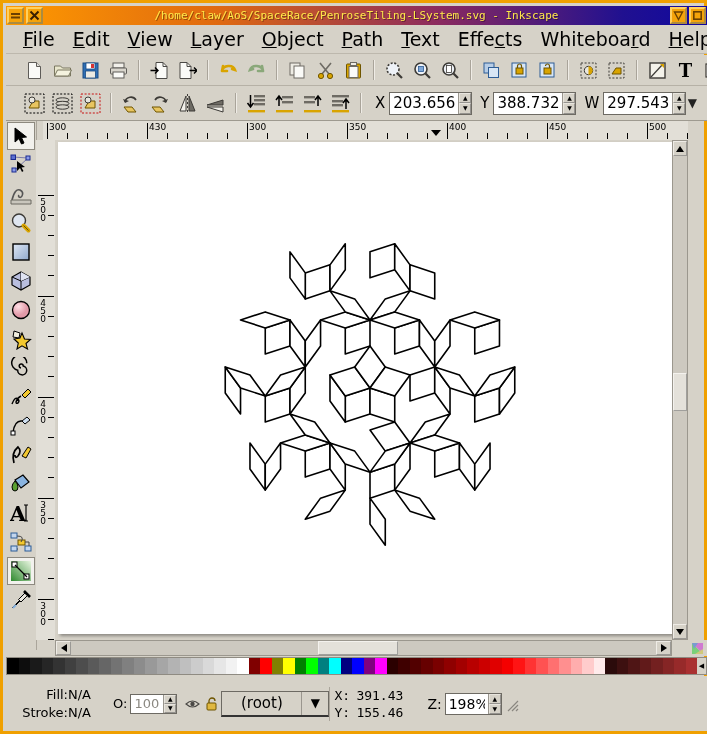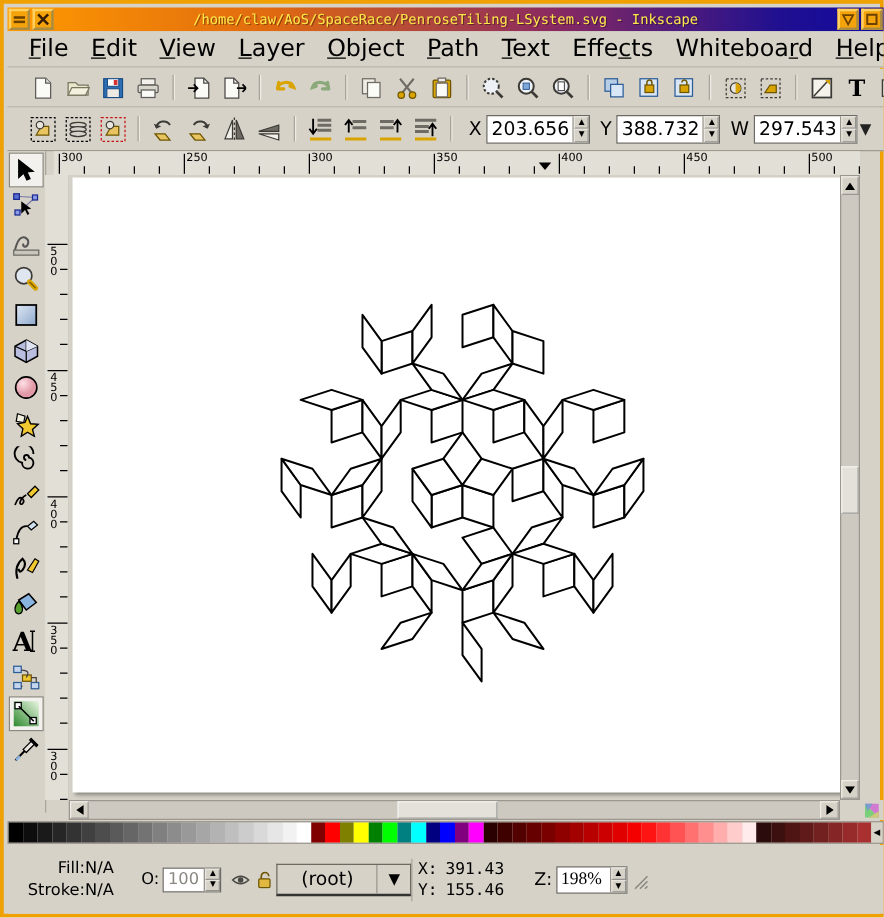--- a/index.html
+++ b/index.html
@@ -118,21 +118,21 @@
   #layer-arrow{width:26px;height:100%;border-left:1px solid #9a968e;
     display:flex;align-items:center;justify-content:center;font-size:12px;}
   #statusmsg{flex:1 1 auto;font-size:16px;color:#000;padding-left:8px;
     white-space:nowrap;overflow:hidden;}
   #mousecoords{width:94px;font-size:13px;font-family:"DejaVu Sans Mono","Liberation Mono",monospace;
     border-left:1px solid #aaa59b;padding-left:4px;box-sizing:border-box;}
   .mcrow{height:17px;display:flex;align-items:center;}
   .mckey{width:22px;}
   #zoombox{display:flex;align-items:center;font-size:14px;margin:0 2px 0 4px;}
   #zoombox .spin{height:22px;}
-  #zoombox .spin input{width:36px;font-size:14px;font-family:Liberation Serif, serif;}
+  #zoombox .spin input{width:36px;font-size:14px;}
   #grip{width:13px;height:13px;margin-left:2px;}
 </style>
 </head>
 <body>
 
 <div id="app">
 
   <div id="titlebar">
     <div class="tb-btn">
       <svg width="11" height="11" viewBox="0 0 11 11">
@@ -571,21 +571,21 @@
   </div>
 
   <div id="hruler">
       <div class="rtick" style="left: 4px; top: 2px; width: 1px; height: 16px;"></div>
       <div class="rlab" style="left: 6px; top: 1px;">300</div>
       <div class="rtick" style="left: 24px; top: 12px; width: 1px; height: 6px;"></div>
       <div class="rtick" style="left: 44px; top: 12px; width: 1px; height: 6px;"></div>
       <div class="rtick" style="left: 64px; top: 12px; width: 1px; height: 6px;"></div>
       <div class="rtick" style="left: 84px; top: 12px; width: 1px; height: 6px;"></div>
       <div class="rtick" style="left: 104px; top: 2px; width: 1px; height: 16px;"></div>
-      <div class="rlab" style="left: 106px; top: 1px;">250</div>
+      <div class="rlab" style="left: 106px; top: 1px;">430</div>
       <div class="rtick" style="left: 124px; top: 12px; width: 1px; height: 6px;"></div>
       <div class="rtick" style="left: 144px; top: 12px; width: 1px; height: 6px;"></div>
       <div class="rtick" style="left: 164px; top: 12px; width: 1px; height: 6px;"></div>
       <div class="rtick" style="left: 184px; top: 12px; width: 1px; height: 6px;"></div>
       <div class="rtick" style="left: 204px; top: 2px; width: 1px; height: 16px;"></div>
       <div class="rlab" style="left: 206px; top: 1px;">300</div>
       <div class="rtick" style="left: 224px; top: 12px; width: 1px; height: 6px;"></div>
       <div class="rtick" style="left: 244px; top: 12px; width: 1px; height: 6px;"></div>
       <div class="rtick" style="left: 264px; top: 12px; width: 1px; height: 6px;"></div>
       <div class="rtick" style="left: 284px; top: 12px; width: 1px; height: 6px;"></div>

